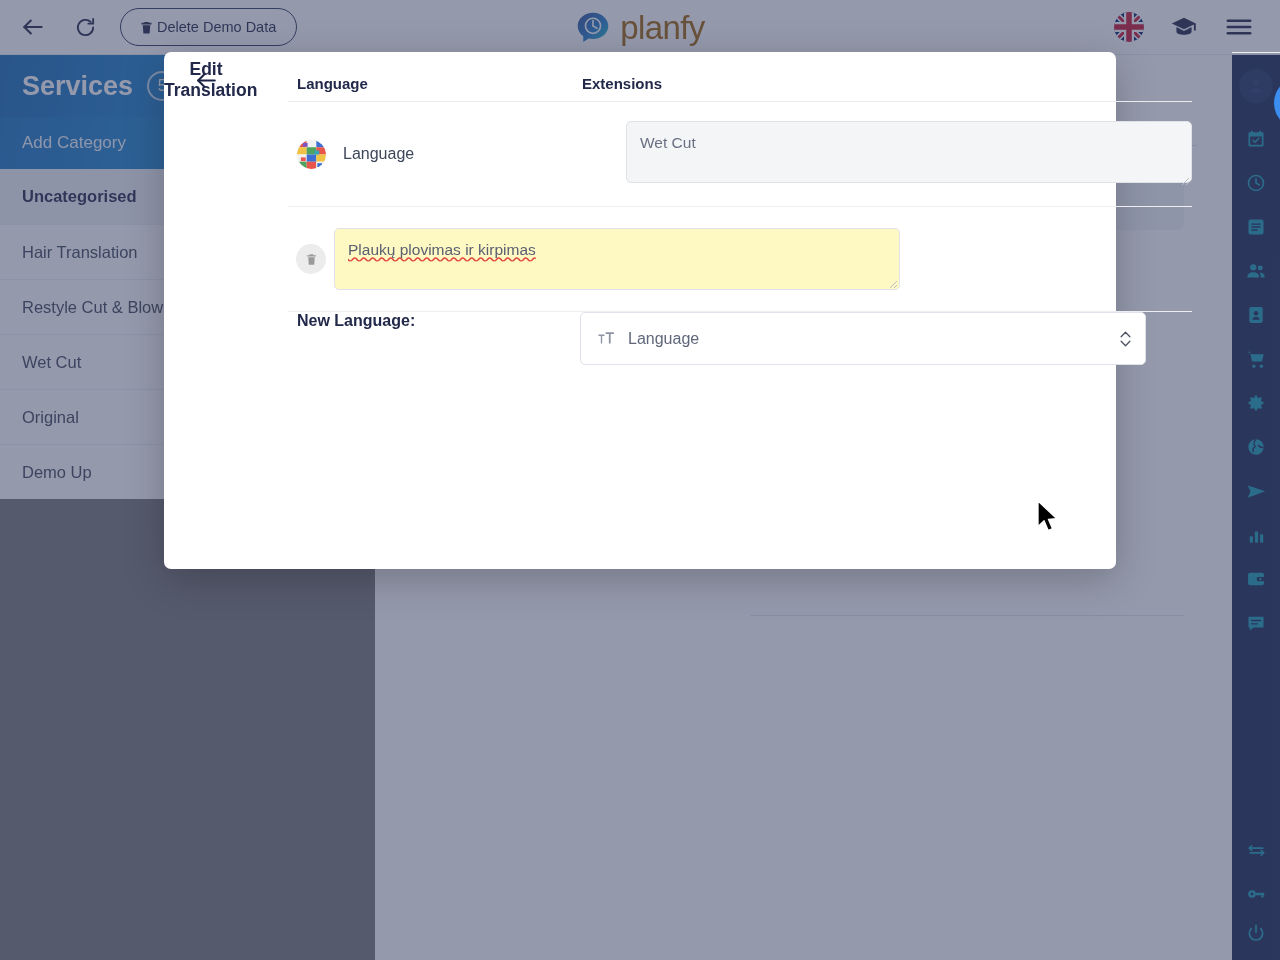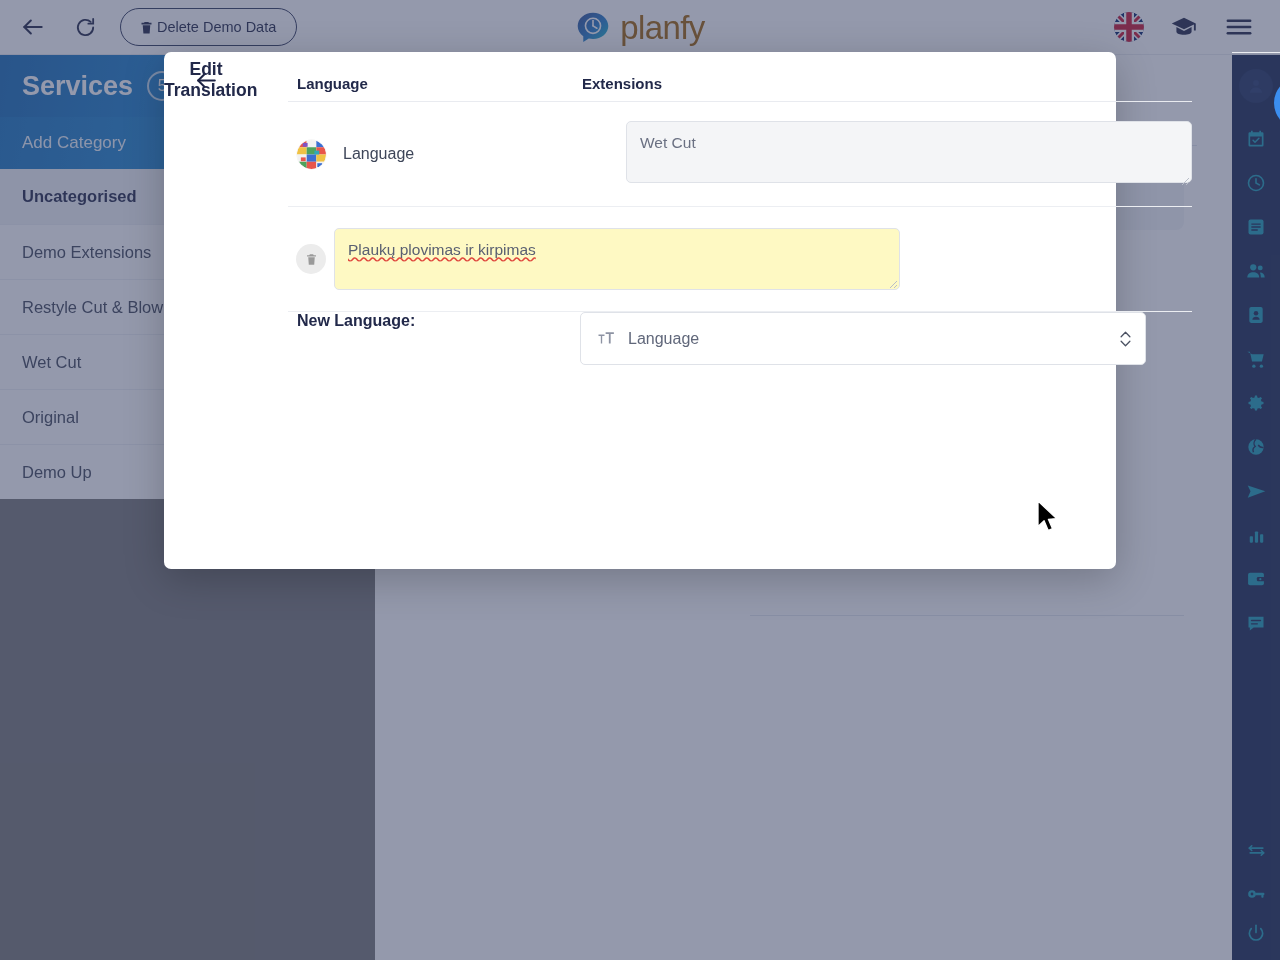--- a/index.html
+++ b/index.html
@@ -272,21 +272,21 @@
       <span class="services-count">5</span>
     </div>
     <div class="add-category">
       <span>Add Category</span>
     </div>
     <div class="cat-list">
       <div class="cat-item active">
         <span>Uncategorised</span>
       </div>
       <div class="cat-item row-sep">
-        <span>Demo Extensions</span>
+        <span>Hair Translation</span>
       </div>
       <div class="cat-item row-sep">
         <span>Restyle Cut &amp; Blow Dry</span>
       </div>
       <div class="cat-item row-sep">
         <span>Wet Cut</span>
       </div>
       <div class="cat-item row-sep">
         <span>Original</span>
       </div>

